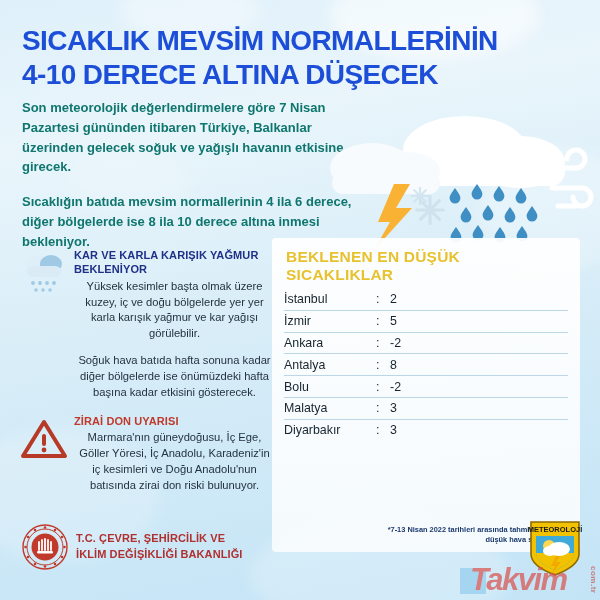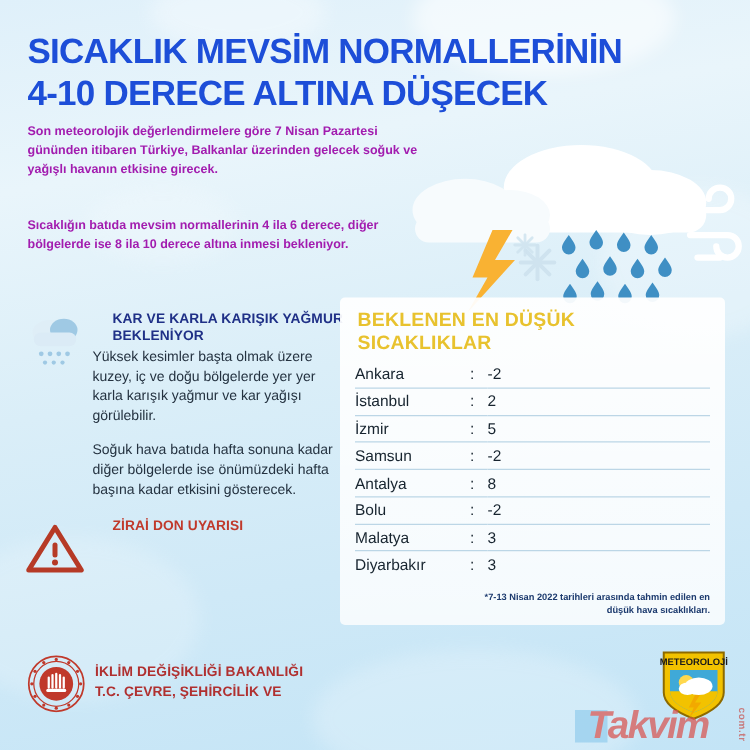--- a/index.html
+++ b/index.html
@@ -28,46 +28,45 @@
     font-size: 28px;
     line-height: 1.22;
     letter-spacing: -0.6px;
     font-stretch: condensed;
   }
   .title .l2 { display:block; }
 
   
   .intro {
     position: absolute; left: 22px; top: 98px; width: 330px;
-    color: #a21caf; font-size: 10px; line-height: 1.52; font-weight: 600;
-  }
-  .intro p + p { margin-top: 29px; }
+    color: #0f766e; font-size: 13px; line-height: 1.52; font-weight: 600;
+  }
+  .intro p + p { margin-top: 15px; }
 
   
   .weather-art { position: absolute; left: 300px; top: 110px; width: 300px; height: 140px; }
 
   
   .info { position: absolute; left: 20px; width: 255px; }
   .info.snow { top: 248px; }
   .info.frost { top: 414px; }
   .info-icon { position: absolute; left: 0; top: 2px; width: 48px; height: 46px; }
   .info-body { margin-left: 54px; }
   .info-head {
     font-size: 11px; font-weight: bold; line-height: 1.3; letter-spacing: .1px;
     margin-bottom: 2px;
-    margin-left: 16px;
   }
   .snow .info-head { color: #1f3087; }
   .frost .info-head { color: #c0392b; }
-  .info-text { font-size: 11.2px; line-height: 1.42; color: #243240; }
+  .info-text { font-size: 11.2px; line-height: 1.42; color: #243240; text-align: center; }
   .info-text + .info-text { margin-top: 11px; }
 
   
   .temp-card {
-    position: absolute; left: 272px; top: 238px; width: 308px; height: 262px;
+    position: absolute; left: 272px; top: 238px; width: 308px; height: 314px;
     background: linear-gradient(180deg, rgba(255,255,255,.94), rgba(255,255,255,.80));
     border-radius: 4px;
     padding: 8px 12px 6px 12px;
   }
   .temp-title {
     color: #e8c22e; font-size: 15.5px; font-weight: bold; letter-spacing: .2px;
     margin: 2px 0 5px 2px;
   }
   .temp-table { width: 100%; border-collapse: collapse; }
   .temp-table tr { border-bottom: 1px solid #bcd6e6; }
@@ -201,44 +200,40 @@
 <div class="info frost">
   <div class="info-icon">
     <svg viewBox="0 0 48 46" width="48" height="46">
       <path d="M24 6 L45 40 L3 40 Z" fill="none" stroke="#b63a26" stroke-width="4" stroke-linejoin="round"></path>
       <rect x="22" y="18" width="4" height="12" rx="2" fill="#b63a26"></rect>
       <circle cx="24" cy="34" r="2.4" fill="#b63a26"></circle>
     </svg>
   </div>
   <div class="info-body">
     <div class="info-head">ZİRAİ DON UYARISI</div>
+    <div class="info-text">Marmara'nın güneydoğusu, İç Ege, Göller Yöresi, İç Anadolu, Karadeniz'in iç kesimleri ve Doğu Anadolu'nun batısında zirai don riski bulunuyor.</div>
   </div>
 </div>
 
 <div class="temp-card">
   <div class="temp-title">BEKLENEN EN DÜŞÜK SICAKLIKLAR</div>
   <table class="temp-table">
     <tbody id="temp-rows">
         <tr>
+          <td class="td-city">İstanbul</td>
+          <td class="td-colon">:</td>
+          <td class="td-val">2</td>
+        </tr>
+        <tr>
+          <td class="td-city">İzmir</td>
+          <td class="td-colon">:</td>
+          <td class="td-val">5</td>
+        </tr>
+        <tr>
           <td class="td-city">Ankara</td>
-          <td class="td-colon">:</td>
-          <td class="td-val">-2</td>
-        </tr>
-        <tr>
-          <td class="td-city">İstanbul</td>
-          <td class="td-colon">:</td>
-          <td class="td-val">2</td>
-        </tr>
-        <tr>
-          <td class="td-city">İzmir</td>
-          <td class="td-colon">:</td>
-          <td class="td-val">5</td>
-        </tr>
-        <tr>
-          <td class="td-city">Samsun</td>
           <td class="td-colon">:</td>
           <td class="td-val">-2</td>
         </tr>
         <tr>
           <td class="td-city">Antalya</td>
           <td class="td-colon">:</td>
           <td class="td-val">8</td>
         </tr>
         <tr>
           <td class="td-city">Bolu</td>
@@ -277,22 +272,22 @@
       <circle cx="6" cy="33" r="1.3"></circle>
         <circle cx="3.5" cy="23" r="1.3"></circle>
       <circle cx="6" cy="13" r="1.3"></circle>
         <circle cx="13" cy="6" r="1.3"></circle>
     </g>
     <rect x="15" y="27" width="16" height="2.6" rx="1.3" fill="#ffffff"></rect>
     <path d="M17 18 v8 M20 16 v10 M23 15 v11 M26 16 v10 M29 18 v8" stroke="#ffffff" stroke-width="1.8" stroke-linecap="round"></path>
   </svg>
 </div>
 <div class="footer-text">
+  <div>T.C. ÇEVRE, ŞEHİRCİLİK VE</div>
   <div>İKLİM DEĞİŞİKLİĞİ BAKANLIĞI</div>
-  <div>T.C. ÇEVRE, ŞEHİRCİLİK VE</div>
 </div>
 
 <div class="met-badge">
   <svg viewBox="0 0 56 60" width="56" height="60">
     <path d="M4 4 H52 V36 Q52 48 28 57 Q4 48 4 36 Z" fill="#f2c200" stroke="#8d6a00" stroke-width="1.6"></path>
     <path d="M9 18 H47 V35 Q47 45 28 52 Q9 45 9 35 Z" fill="#3fa9d8"></path>
     <path d="M9 35 Q9 45 28 52 Q47 45 47 35 Z" fill="#f2c200"></path>
     <circle cx="22" cy="28" r="6" fill="#ffd84d"></circle>
     <ellipse cx="32" cy="31" rx="11" ry="7" fill="#ffffff"></ellipse>
     <ellipse cx="23" cy="33" rx="7" ry="5" fill="#ffffff"></ellipse>

